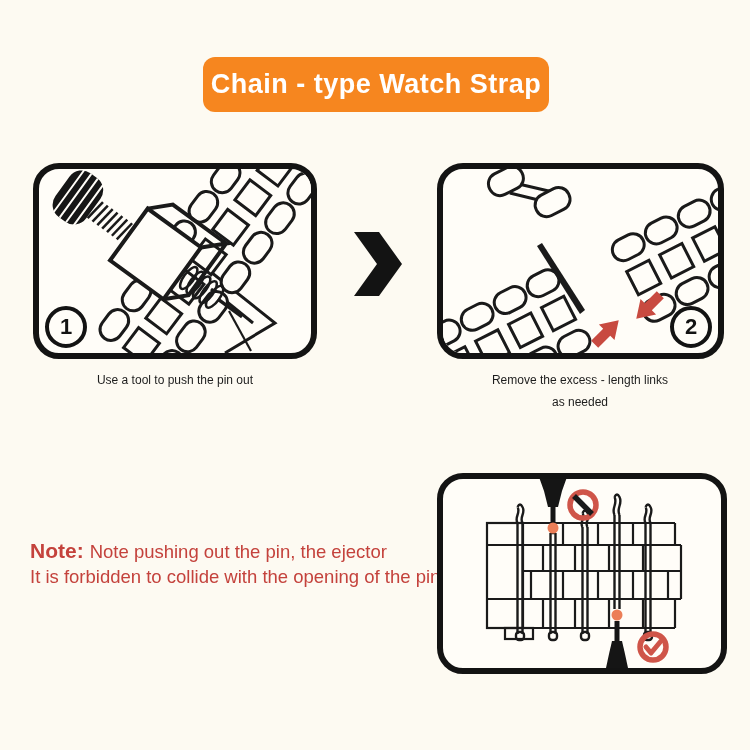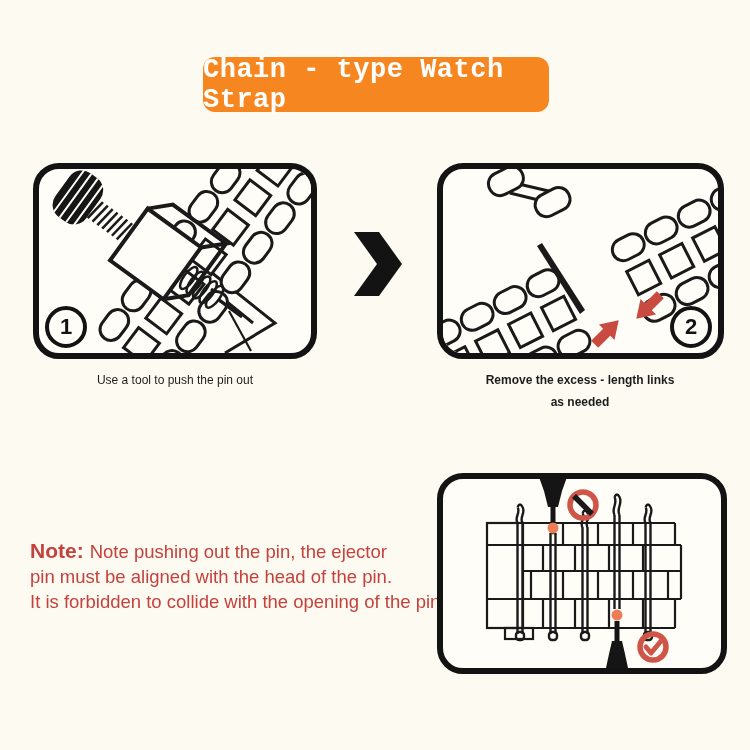--- a/index.html
+++ b/index.html
@@ -8,21 +8,20 @@
     background:#fdfaf2;
     font-family:"Liberation Sans", sans-serif;
   }
   .abs{position:absolute;}
   .title-banner{
     left:203px;top:57px;width:346px;height:55px;
     background:#f6861f;border-radius:12px;
     color:#ffffff;font-weight:bold;font-size:27px;
     display:flex;align-items:center;justify-content:center;
     letter-spacing:0.5px;
-    font-family:Liberation Mono, monospace;
   }
   .panel{
     border:6px solid #131313;border-radius:26px;
     background:#fffdf8;box-sizing:border-box;overflow:hidden;
   }
   .panel svg{position:absolute;left:0;top:0;width:100%;height:100%;}
   #panel-step1{left:33px;top:163px;width:284px;height:196px;}
   #panel-step2{left:437px;top:163px;width:287px;height:196px;}
   #panel-detail{left:437px;top:473px;width:290px;height:201px;}
   .badge{
@@ -32,21 +31,21 @@
     z-index:5;
   }
   .badge-1{left:6px;bottom:5px;}
   .badge-2{right:6px;bottom:5px;}
   .chevron{left:354px;top:232px;width:48px;height:64px;}
   .caption{
     color:#1d1d1d;font-size:12px;line-height:22px;text-align:center;
     white-space:pre-line;
   }
   #caption-step1{left:33px;top:369px;width:284px;}
-  #caption-step2{left:425px;top:369px;width:310px;font-weight:bold;}
+  #caption-step2{left:425px;top:369px;width:310px;}
   .note{
     left:30px;top:538px;width:446px;
     color:#c4423c;font-size:18.5px;line-height:25px;
   }
   .note .note-label{font-weight:bold;font-size:21px;margin-right:6px;margin-top:44px;}
   line,path.ln,rect.ln,ellipse.ln,polyline.ln{stroke:#1a1a1a;fill:none;}
 </style>
 </head>
 <body>
 
@@ -211,21 +210,20 @@
   </svg>
   <div class="badge badge-2">2</div>
 </div>
 
 <div class="abs caption" id="caption-step1">Use a tool to push the pin out</div>
 <div class="abs caption" id="caption-step2">Remove the excess - length links
 as needed</div>
 
 <div class="abs note">
   <div><span class="note-label">Note:</span><span>Note pushing out the pin, the ejector</span></div>
-  <div>pin must be aligned with the head of the pin.</div>
   <div>It is forbidden to collide with the opening of the pin.</div>
 </div>
 
 <div class="abs panel" id="panel-detail">
   <svg viewBox="0 0 278 189" aria-hidden="true">
 
     <g stroke="#1a1a1a" stroke-width="2.2" fill="none">
       <rect x="44" y="44" width="36" height="105"></rect>
       <path d="M44,66 h36 M44,120 h36"></path>
       <path d="M80,44 H232 M60,66 H238 M80,92 H238 M60,120 H238 M80,149 H232"></path>

